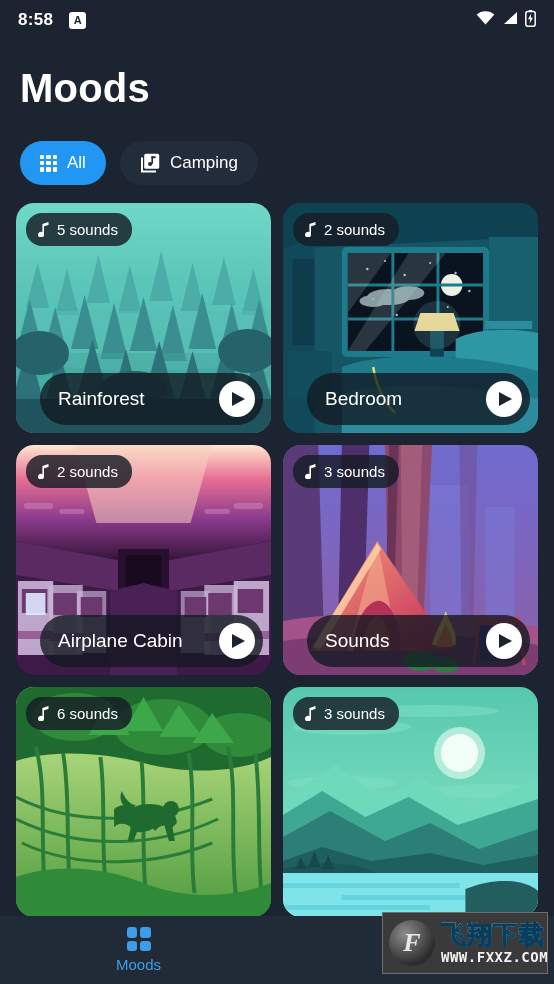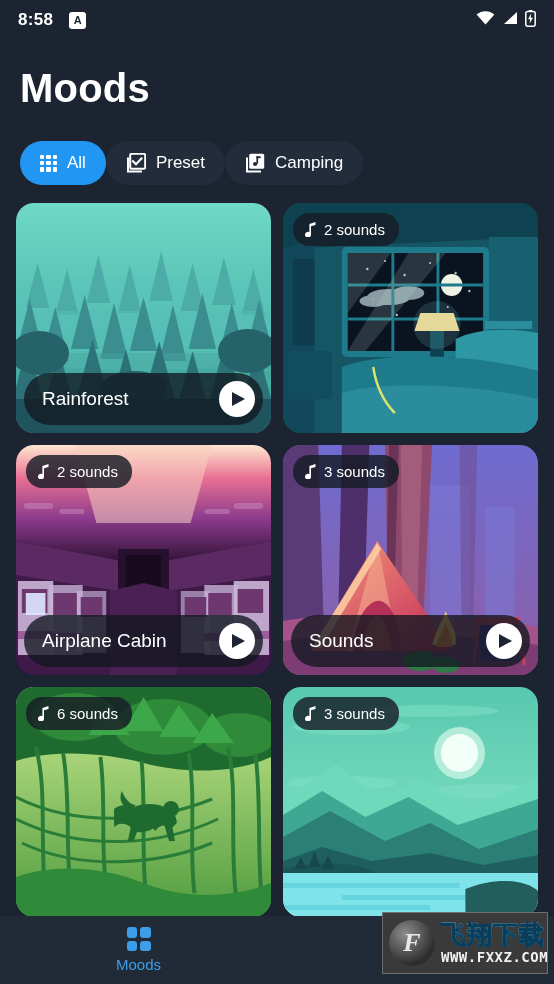--- a/index.html
+++ b/index.html
@@ -24,21 +24,21 @@
   }
   .sb-right { margin-left:auto; display:flex; align-items:center; gap:7px; }
 
   
   .page-title {
     padding:26px 20px 0 20px;
     font-size:40px; font-weight:700; color:#fff; letter-spacing:.2px;
   }
 
   
-  .chips { display:flex; padding:30px 20px 0 20px; }
+  .chips { display:flex; gap:14px; padding:30px 20px 0 20px; }
   .chip {
     display:flex; align-items:center; gap:10px;
     height:44px; padding:0 20px; border-radius:22px;
     background:#222c3a; color:#fff; font-size:17px;
     cursor:pointer; user-select:none;
   }
   .chip.active { background:#2196f3; }
   .chip svg { display:block; flex:none; }
 
   
@@ -62,21 +62,21 @@
   .badge {
     position:absolute; top:10px; left:10px; z-index:3;
     display:flex; align-items:center; gap:7px;
     height:33px; padding:0 14px 0 11px;
     background:rgba(22,28,38,.82); border-radius:16px;
     color:#fff; font-size:15px; white-space:nowrap;
   }
   .badge .note { width:13px; height:15px; flex:none; }
 
   .card-bar {
-    position:absolute; left:8px; right:8px; bottom:8px; z-index:3; height:52px;
+    position:absolute; left:24px; right:8px; bottom:8px; z-index:3; height:52px;
     background:rgba(18,24,33,.78); border-radius:26px;
     display:flex; align-items:center; padding:0 8px 0 18px;
   }
   .card-name {
     color:#fff; font-size:19px; font-weight:400;
     white-space:nowrap; overflow:hidden; text-overflow:ellipsis;
   }
   .play-btn {
     margin-left:auto; width:36px; height:36px; border-radius:50%;
     background:#fff; display:flex; align-items:center; justify-content:center;
@@ -166,30 +166,20 @@
           <i></i>
           <i></i>
           <i></i>
           <i></i>
           <i></i>
           <i></i>
       </span>
       <span>All</span>
     </div>
 
-    <div class="chip">
-      <span>
-        <svg width="20" height="20" viewBox="0 0 20 20">
-          <path d="M1 4.5h2v13h13v2H1Z" fill="#fff"></path>
-          <rect x="4.2" y="0.8" width="15" height="15" rx="1.6" fill="none" stroke="#fff" stroke-width="2"></rect>
-          <path d="M7 8.2l3 3 5.4-5.6" fill="none" stroke="#fff" stroke-width="2.2" stroke-linecap="square"></path>
-        </svg>
-      </span>
-      <span>Preset</span>
-    </div>
 
     <div class="chip">
       <span>
         <svg width="20" height="20" viewBox="0 0 20 20">
           <path d="M1 4.5h2v13h13v2H1Z" fill="#fff"></path>
           <rect x="4.2" y="0.8" width="15" height="15" rx="1.6" fill="#fff"></rect>
           <g fill="#222c3a">
             <rect x="11.4" y="3.2" width="1.7" height="7.6" rx="0.6"></rect>
             <path d="M11.4 3.2h4.2v2h-4.2z"></path>
             <circle cx="10.1" cy="11" r="2.1"></circle>
@@ -247,20 +237,26 @@
               <path d="M228 210 246 144 264 210Z"></path>
           </g>
           <g fill="#256269">
             <ellipse cx="24" cy="150" rx="30" ry="22"></ellipse>
               <ellipse cx="236" cy="148" rx="30" ry="22"></ellipse>
             <ellipse cx="120" cy="186" rx="34" ry="18"></ellipse>
           </g>
           <rect y="196" width="260" height="34" fill="#1f545e"></rect>
         </svg>
       </div>
+      <div class="badge">
+        <svg class="note" viewBox="0 0 13 15">
+          <path d="M11.5 0 5.4 1.9v8.2a3 3 0 1 0 1.6 2.6V4.3l4.5-1.4Z" fill="#fff"></path>
+        </svg>
+        <span>5 sounds</span>
+      </div>
       <div class="card-bar">
         <span class="card-name">Rainforest</span>
         <span class="play-btn">
           <svg width="13" height="14" viewBox="0 0 13 14">
             <path d="M0 0 13 7 0 14Z" fill="#1b2430"></path>
           </svg>
         </span>
       </div>
     </div>
 
@@ -308,20 +304,28 @@
           <rect x="4" y="148" width="46" height="48" rx="4" fill="#124d5e"></rect>
           <rect x="10" y="56" width="22" height="86" fill="#0e3c4c"></rect>
           <path d="M92 164c4 26 16 40 22 46" stroke="#d8e46a" stroke-width="2.5" fill="none"></path>
         </svg>
       </div>
       <div class="badge">
         <svg class="note" viewBox="0 0 13 15">
           <path d="M11.5 0 5.4 1.9v8.2a3 3 0 1 0 1.6 2.6V4.3l4.5-1.4Z" fill="#fff"></path>
         </svg>
         <span>2 sounds</span>
+      </div>
+      <div class="card-bar">
+        <span class="card-name">Bedroom</span>
+        <span class="play-btn">
+          <svg width="13" height="14" viewBox="0 0 13 14">
+            <path d="M0 0 13 7 0 14Z" fill="#1b2430"></path>
+          </svg>
+        </span>
       </div>
     </div>
 
     <div class="card">
       <div class="card-art">
         <svg viewBox="0 0 260 230" preserveAspectRatio="none">
           <defs>
             <linearGradient id="apSky" x1="0" y1="0" x2="0" y2="1">
               <stop offset="0" stop-color="#ffe7cf"></stop>
                 <stop offset=".28" stop-color="#e86f94"></stop>

